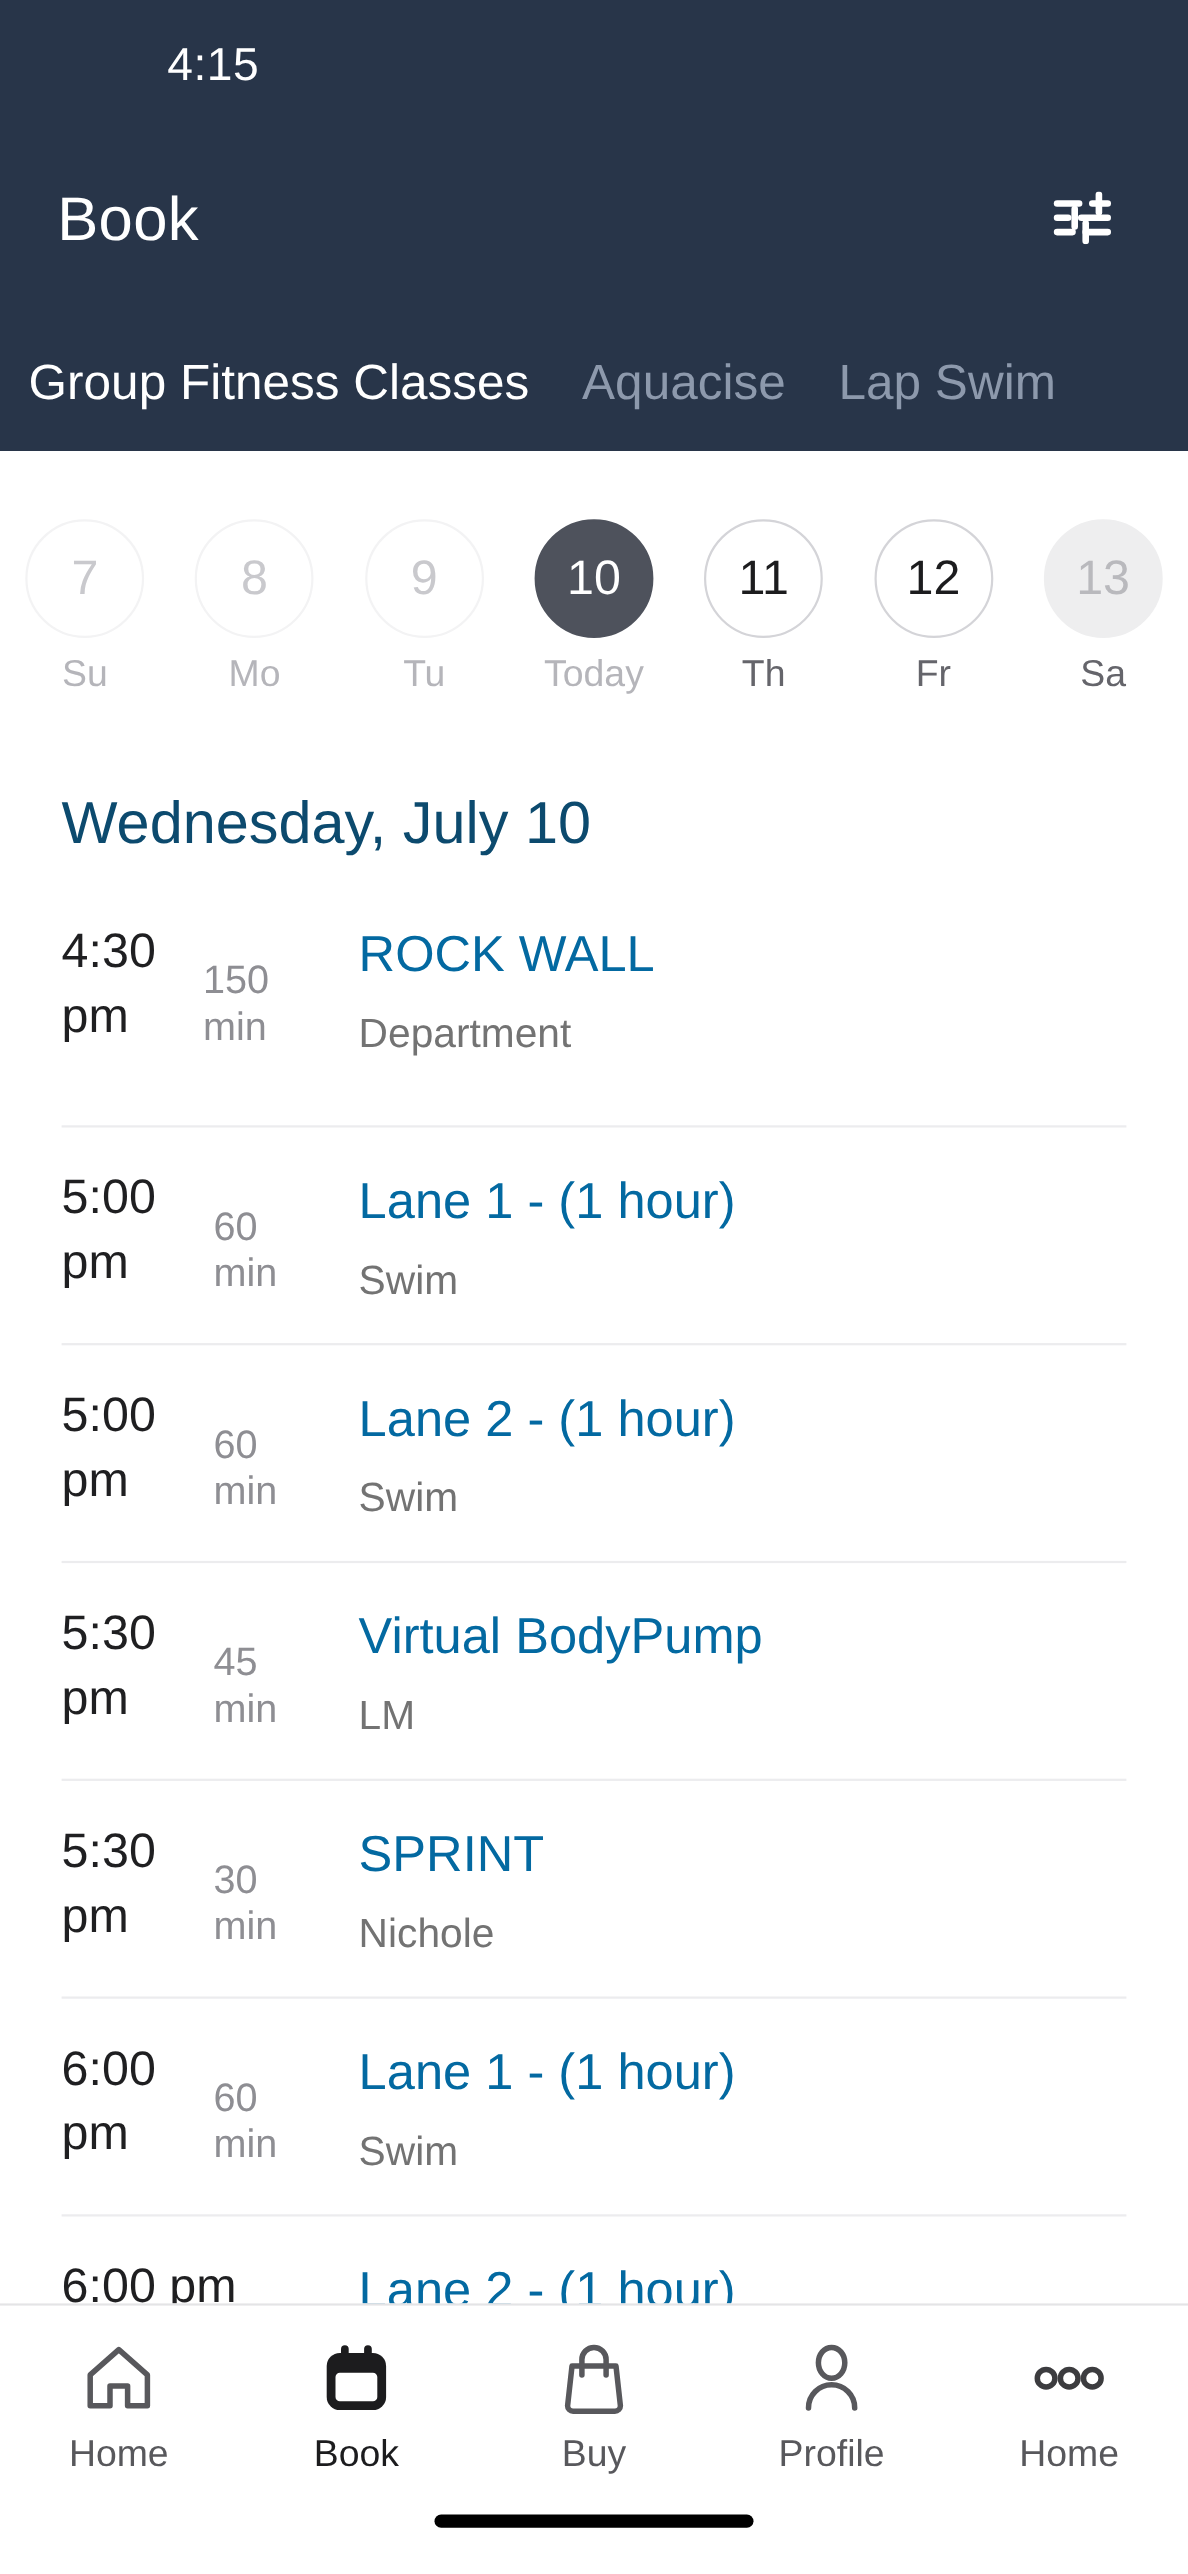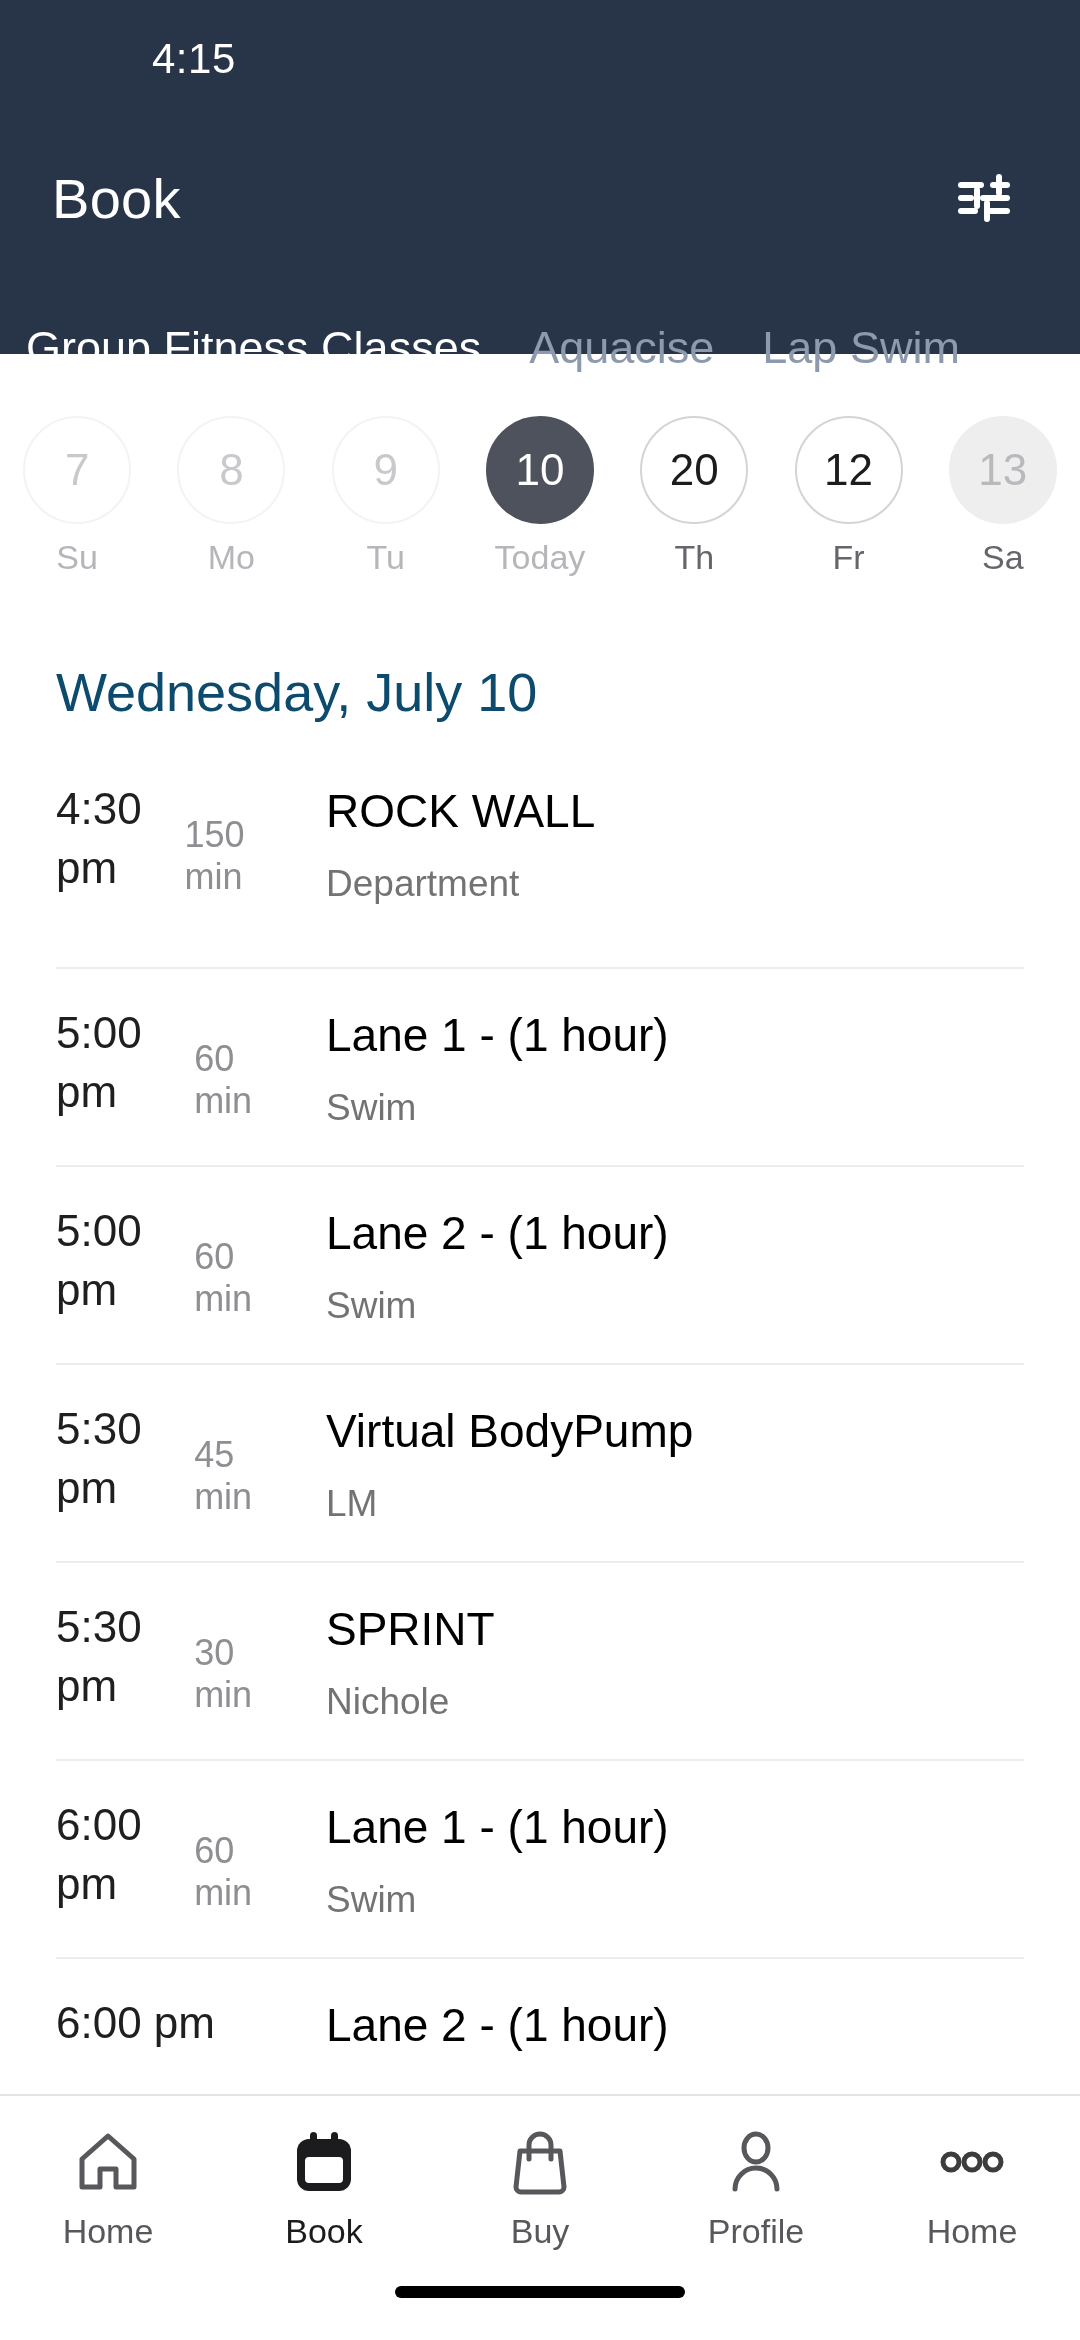--- a/index.html
+++ b/index.html
@@ -7,21 +7,21 @@
     width:1080px; height:2340px;
     background:#ffffff;
     font-family:"Liberation Sans", sans-serif;
     -webkit-font-smoothing:antialiased;
   }
   #app { position:relative; width:1080px; height:2340px; overflow:hidden; background:#ffffff; }
 
   
   .header {
     background:#283549;
-    height:354px;
+    height:410px;
     position:relative;
   }
   .statusbar {
     height:118px;
     display:flex; align-items:center;
     padding-left:152px;
   }
   .status-time {
     color:#ffffff;
     font-size:42px;
@@ -105,21 +105,21 @@
   .row:first-child { border-top:none; padding-top:10px; }
   .rowtime {
     width:260px;
     flex:0 0 260px;
     display:flex; flex-direction:row; align-items:flex-end;
     padding-right:28px;
   }
   .t-start { font-size:44px; color:#1f1f21; line-height:1.35; }
   .t-dur   { font-size:36px; color:#8e8e93; margin-top:22px; }
   .rowbody { flex:1 1 auto; padding-left:10px; padding-top:4px; }
-  .c-title { font-size:46px; color:#000000; line-height:1.25; }
+  .c-title { font-size:46px; color:#0369a1; line-height:1.25; }
   .c-sub   { font-size:37px; color:#737373; margin-top:22px; }
 
   
   .bottomnav {
     position:absolute; left:0; right:0; bottom:16px;
     height:230px;
     background:#ffffff;
     border-top:2px solid #e4e4e6;
     display:flex;
   }
@@ -185,21 +185,21 @@
     </div>
     <div class="daycell">
       <div class="daycircle disabled">9</div>
       <div class="daylabel">Tu</div>
     </div>
     <div class="daycell">
       <div class="daycircle selected">10</div>
       <div class="daylabel">Today</div>
     </div>
     <div class="daycell">
-      <div class="daycircle normal">20</div>
+      <div class="daycircle normal">11</div>
       <div class="daylabel strong">Th</div>
     </div>
     <div class="daycell">
       <div class="daycircle normal">12</div>
       <div class="daylabel strong">Fr</div>
     </div>
     <div class="daycell">
       <div class="daycircle pressed">13</div>
       <div class="daylabel strong">Sa</div>
     </div>

